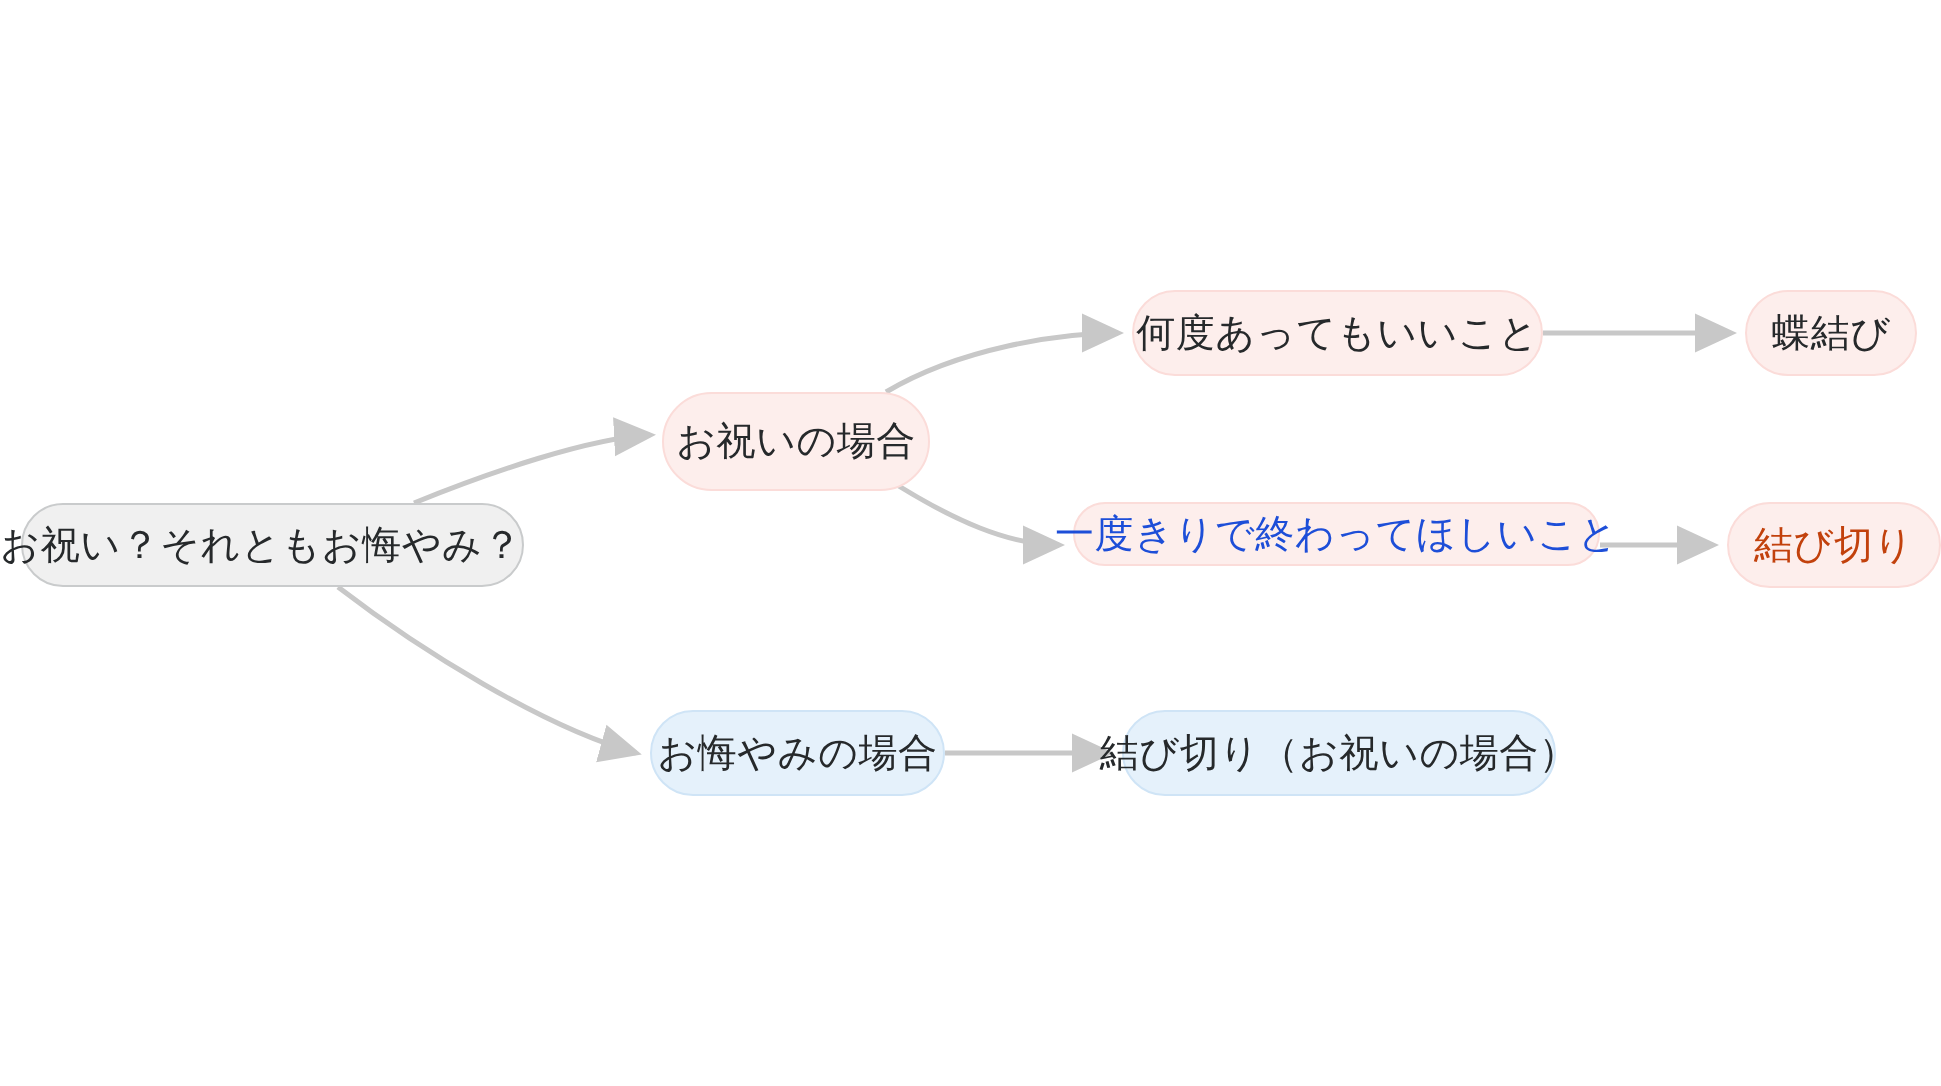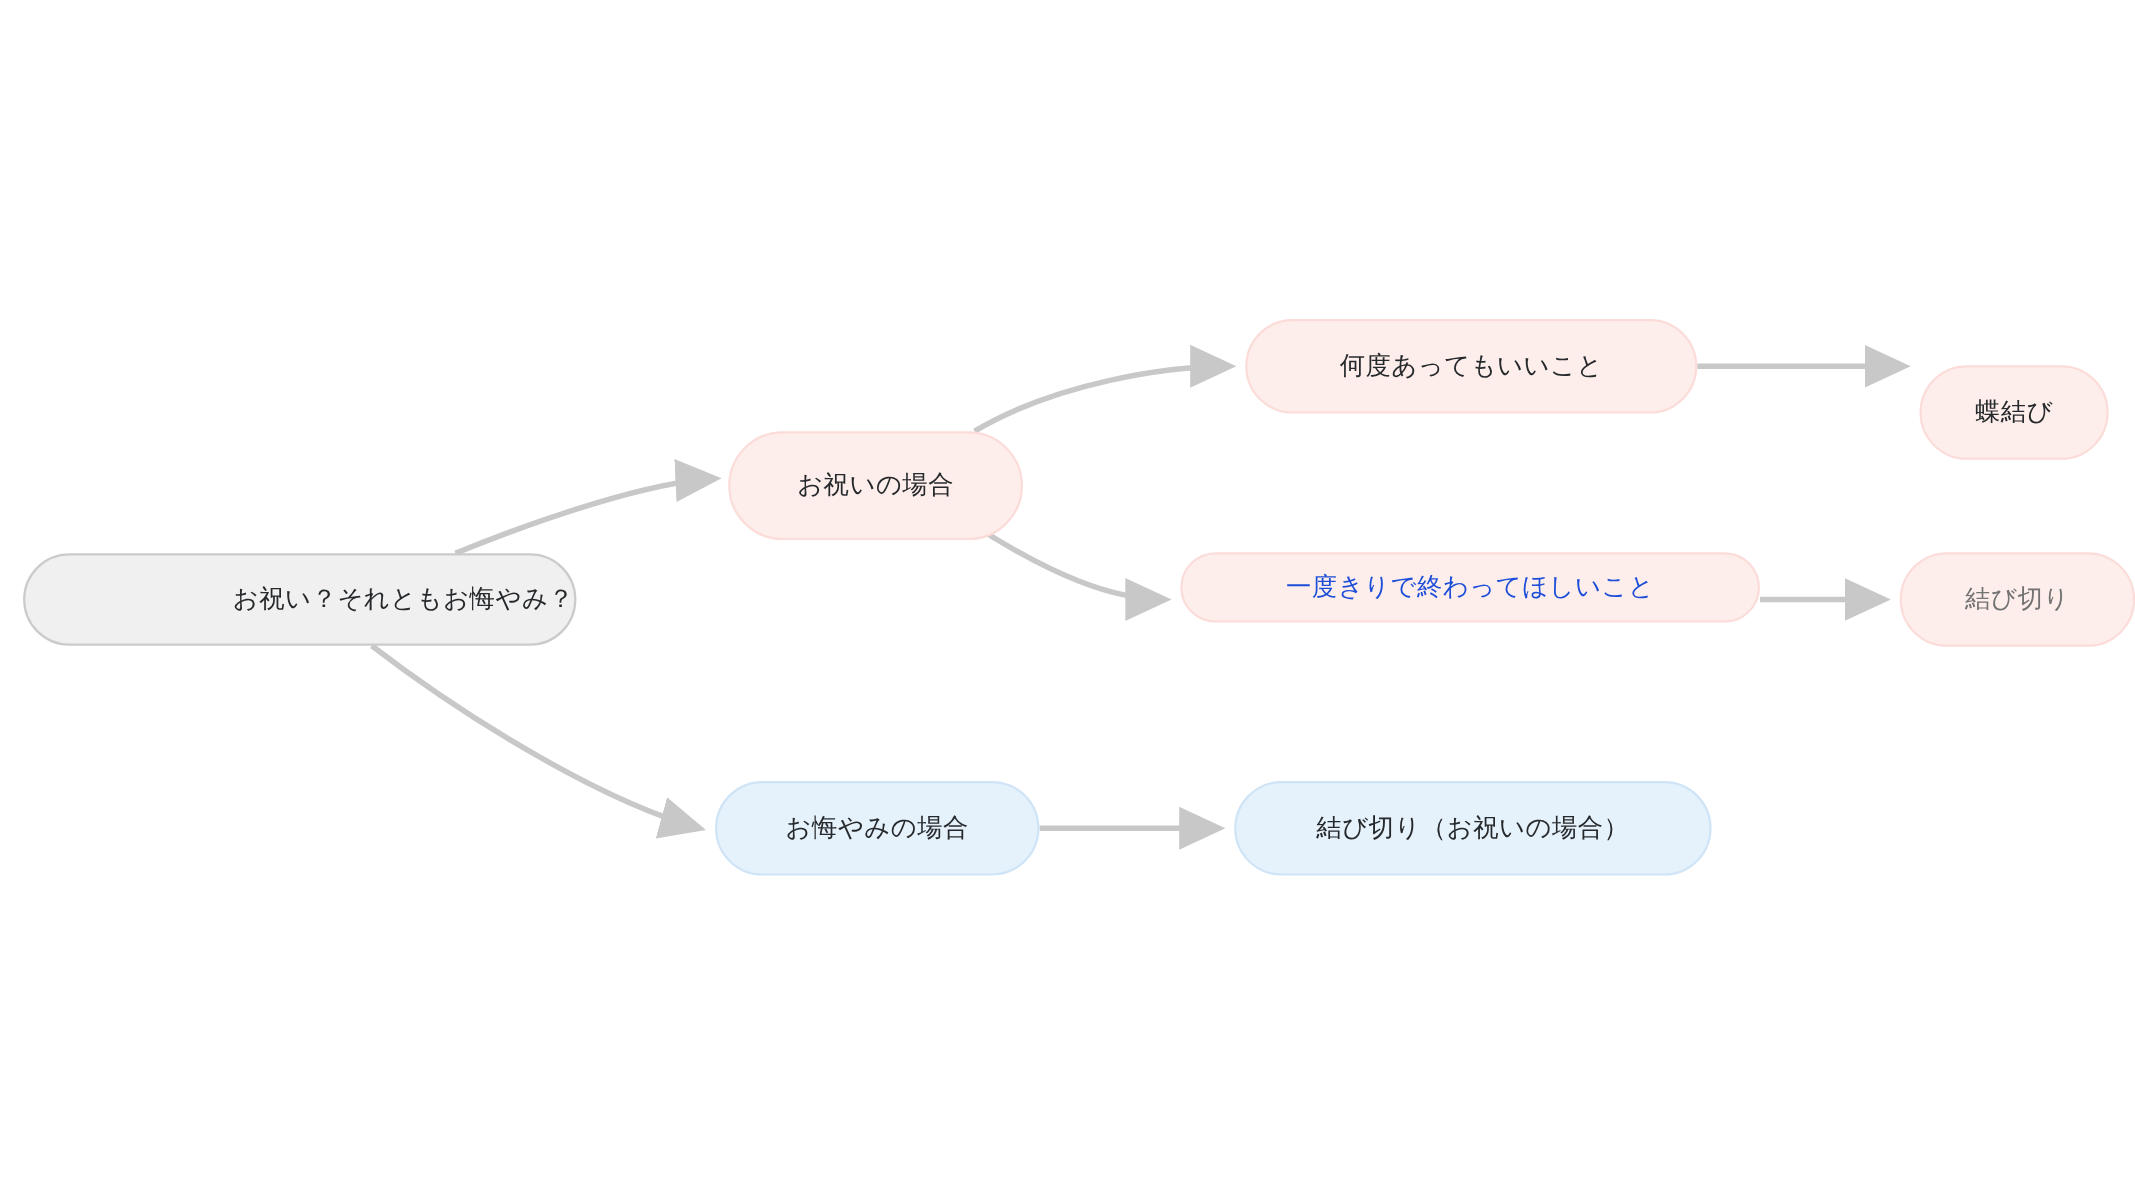--- a/index.html
+++ b/index.html
@@ -28,21 +28,21 @@
   }
   .node {
     position: absolute;
     box-sizing: border-box;
     display: flex;
     align-items: center;
     justify-content: center;
     border-radius: 999px;
     border-width: 2px;
     border-style: solid;
-    font-size: 23px;
+    font-size: 39px;
     letter-spacing: 0.5px;
     color: #26292b;
     white-space: nowrap;
     line-height: 1;
     padding-bottom: 2px;
   }
   .node-label {
     display: block;
   }
 </style>
@@ -71,27 +71,27 @@
   <div id="node-layer">
       <div class="node" style="left: 21px; top: 503px; width: 503px; height: 84px; background: rgb(240, 240, 240); border-color: rgb(201, 203, 204); color: rgb(38, 41, 43); justify-content: flex-end;">
         <span class="node-label">お祝い？それともお悔やみ？</span>
       </div>
       <div class="node" style="left: 662px; top: 392px; width: 268px; height: 99px; background: rgb(253, 238, 236); border-color: rgb(251, 220, 217); color: rgb(38, 41, 43);">
         <span class="node-label">お祝いの場合</span>
       </div>
       <div class="node" style="left: 1132px; top: 290px; width: 411px; height: 86px; background: rgb(253, 238, 236); border-color: rgb(251, 220, 217); color: rgb(38, 41, 43);">
         <span class="node-label">何度あってもいいこと</span>
       </div>
-      <div class="node" style="left: 1745px; top: 290px; width: 172px; height: 86px; background: rgb(253, 238, 236); border-color: rgb(251, 220, 217); color: rgb(38, 41, 43); margin-top: 42px;">
+      <div class="node" style="left: 1745px; top: 290px; width: 172px; height: 86px; background: rgb(253, 238, 236); border-color: rgb(251, 220, 217); color: rgb(38, 41, 43);">
         <span class="node-label">蝶結び</span>
       </div>
       <div class="node" style="left: 1073px; top: 502px; width: 527px; height: 64px; background: rgb(253, 238, 236); border-color: rgb(251, 220, 217); color: #1d4ed8;">
         <span class="node-label">一度きりで終わってほしいこと</span>
       </div>
-      <div class="node" style="left: 1727px; top: 502px; width: 214px; height: 86px; background: rgb(253, 238, 236); border-color: rgb(251, 220, 217); color: #737373;">
+      <div class="node" style="left: 1727px; top: 502px; width: 214px; height: 86px; background: rgb(253, 238, 236); border-color: rgb(251, 220, 217); color: #c2410c;">
         <span class="node-label">結び切り</span>
       </div>
       <div class="node" style="left: 650px; top: 710px; width: 295px; height: 86px; background: rgb(229, 241, 251); border-color: rgb(207, 228, 246); color: rgb(38, 41, 43);">
         <span class="node-label">お悔やみの場合</span>
       </div>
       <div class="node" style="left: 1122px; top: 710px; width: 434px; height: 86px; background: rgb(229, 241, 251); border-color: rgb(207, 228, 246); color: rgb(38, 41, 43);">
         <span class="node-label">結び切り（お祝いの場合）</span>
       </div>
     </div>
 

